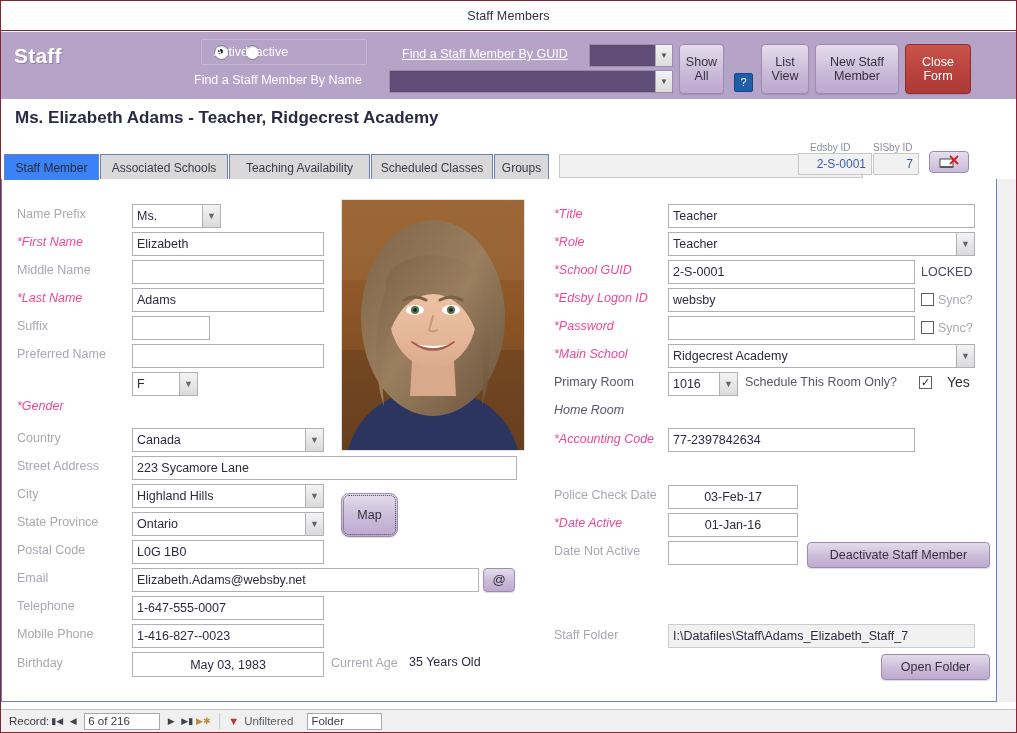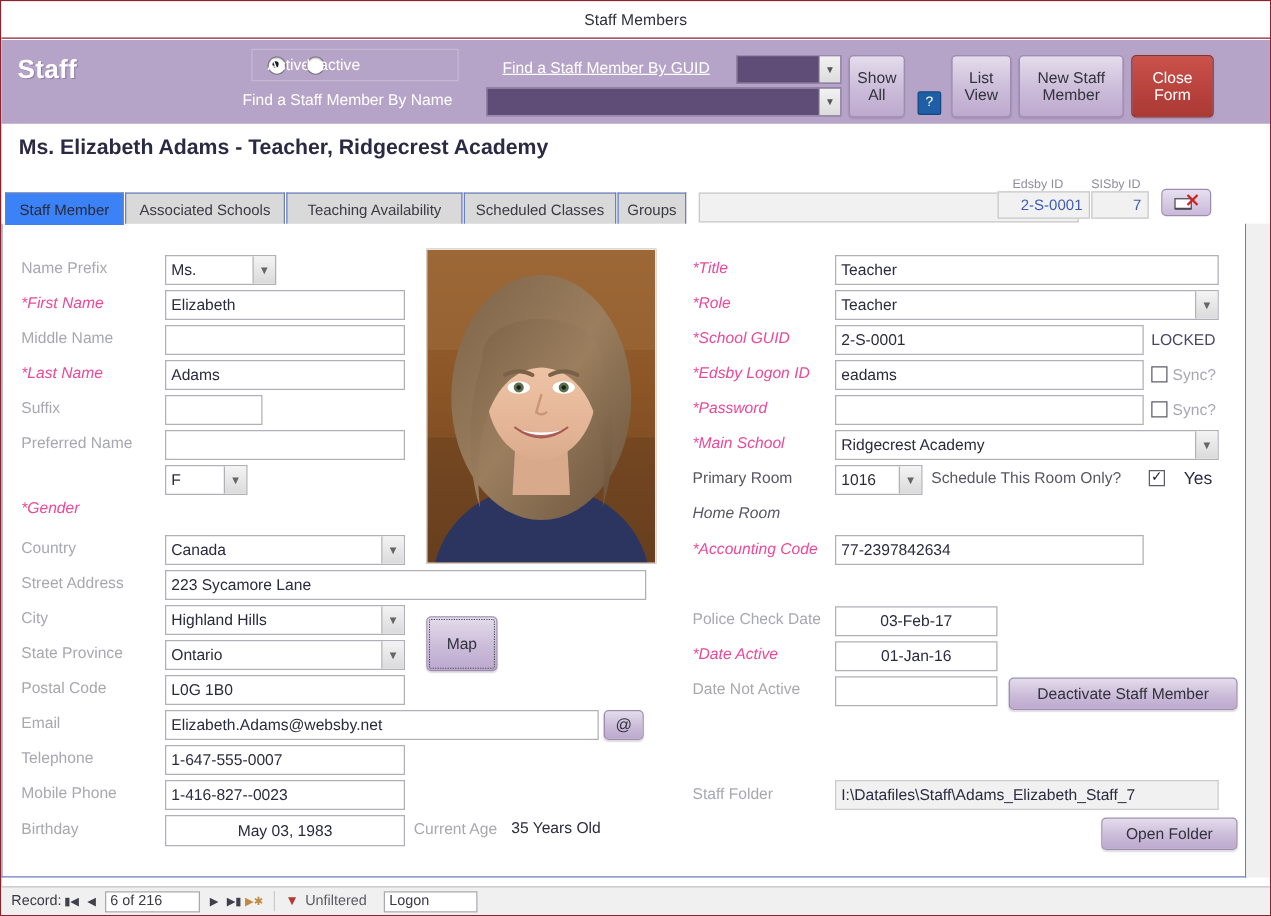--- a/index.html
+++ b/index.html
@@ -431,21 +431,21 @@
   <div class="fld" style="left:131px;top:595px; width:192px; height:24px;">1-647-555-0007</div>
 
   <div class="lab" style="left:16px; top:626px;">Mobile Phone</div>
   <div class="fld" style="left:131px;top:623px; width:192px; height:24px;">1-416-827--0023</div>
 
   <div class="lab" style="left:16px; top:655px;">Birthday</div>
   <div class="fld center" style="left:131px;top:651px; width:192px; height:25px;">May 03, 1983</div>
   <div class="lab" style="left:330px;top:655px;">Current Age</div>
   <div class="note" style="left:408px;top:654px;">35 Years Old</div>
 
-  <div class="btn" style="left:340px; top:492px; width:57px; height:44px; outline:1px dotted #4a4a55; outline-offset:-3px;">Map</div>
+  <div class="btn" style="left:340px; top:492px; width:57px; height:44px; outline:1px dotted #4a4a55; outline-offset:-3px;border-radius:8px;">Map</div>
 
   <div class="photo">
     <svg width="182" height="250" viewBox="0 0 182 250" preserveAspectRatio="none">
       <defs>
         <linearGradient id="bgw" x1="0" y1="0" x2="0" y2="1">
           <stop offset="0%" stop-color="#9a6433"></stop>
           <stop offset="45%" stop-color="#8b5526"></stop>
           <stop offset="100%" stop-color="#6d4220"></stop>
         </linearGradient>
         <linearGradient id="hairG" x1="0" y1="0" x2="1" y2="1">
@@ -499,21 +499,21 @@
   <div class="combo" style="left:667px; top:231px; width:307px; height:24px;">
     <span>Teacher</span>
     <span class="cb-arrow">▼</span>
   </div>
 
   <div class="lab req" style="left:553px; top:262px;">*School GUID</div>
   <div class="fld" style="left:667px; top:259px; width:247px; height:24px;">2-S-0001</div>
   <div class="note" style="left:920px; top:264px; color:#4a4560;">LOCKED</div>
 
   <div class="lab req" style="left:553px; top:290px;">*Edsby Logon ID</div>
-  <div class="fld" style="left:667px; top:287px; width:247px; height:24px;">eadams</div>
+  <div class="fld" style="left:667px; top:287px; width:247px; height:24px;">websby</div>
   <div class="chk" style="left:920px; top:292px;"></div>
   <div class="lab" style="left:937px; top:292px;">Sync?</div>
 
   <div class="lab req" style="left:553px; top:318px;">*Password</div>
   <div class="fld" style="left:667px; top:315px; width:247px; height:24px;"></div>
   <div class="chk" style="left:920px; top:320px;"></div>
   <div class="lab" style="left:937px; top:320px;">Sync?</div>
 
   <div class="lab req" style="left:553px; top:346px;">*Main School</div>
   <div class="combo" style="left:667px; top:343px; width:307px; height:24px;">
@@ -553,16 +553,16 @@
     <span style="margin-left:8px;">Record:</span>
     <span class="navbtn">▮◀</span>
     <span class="navbtn">◀</span>
     <span class="recbox">6 of 216</span>
     <span class="navbtn">▶</span>
     <span class="navbtn">▶▮</span>
     <span class="navbtn" style="color:#c08a3e;">▶✱</span>
     <span class="sep"></span>
     <span style="color:#b03b33;font-size:11px;margin-right:5px;">▼</span>
     <span style="color:#5a5a64;">Unfiltered</span>
-    <span class="searchbox" style="margin-left:14px;" placeholder="Search">Logon</span>
+    <span class="searchbox" style="margin-left:14px;" placeholder="Search">Folder</span>
   </div>
 
 </div>
 
 </body></html>

